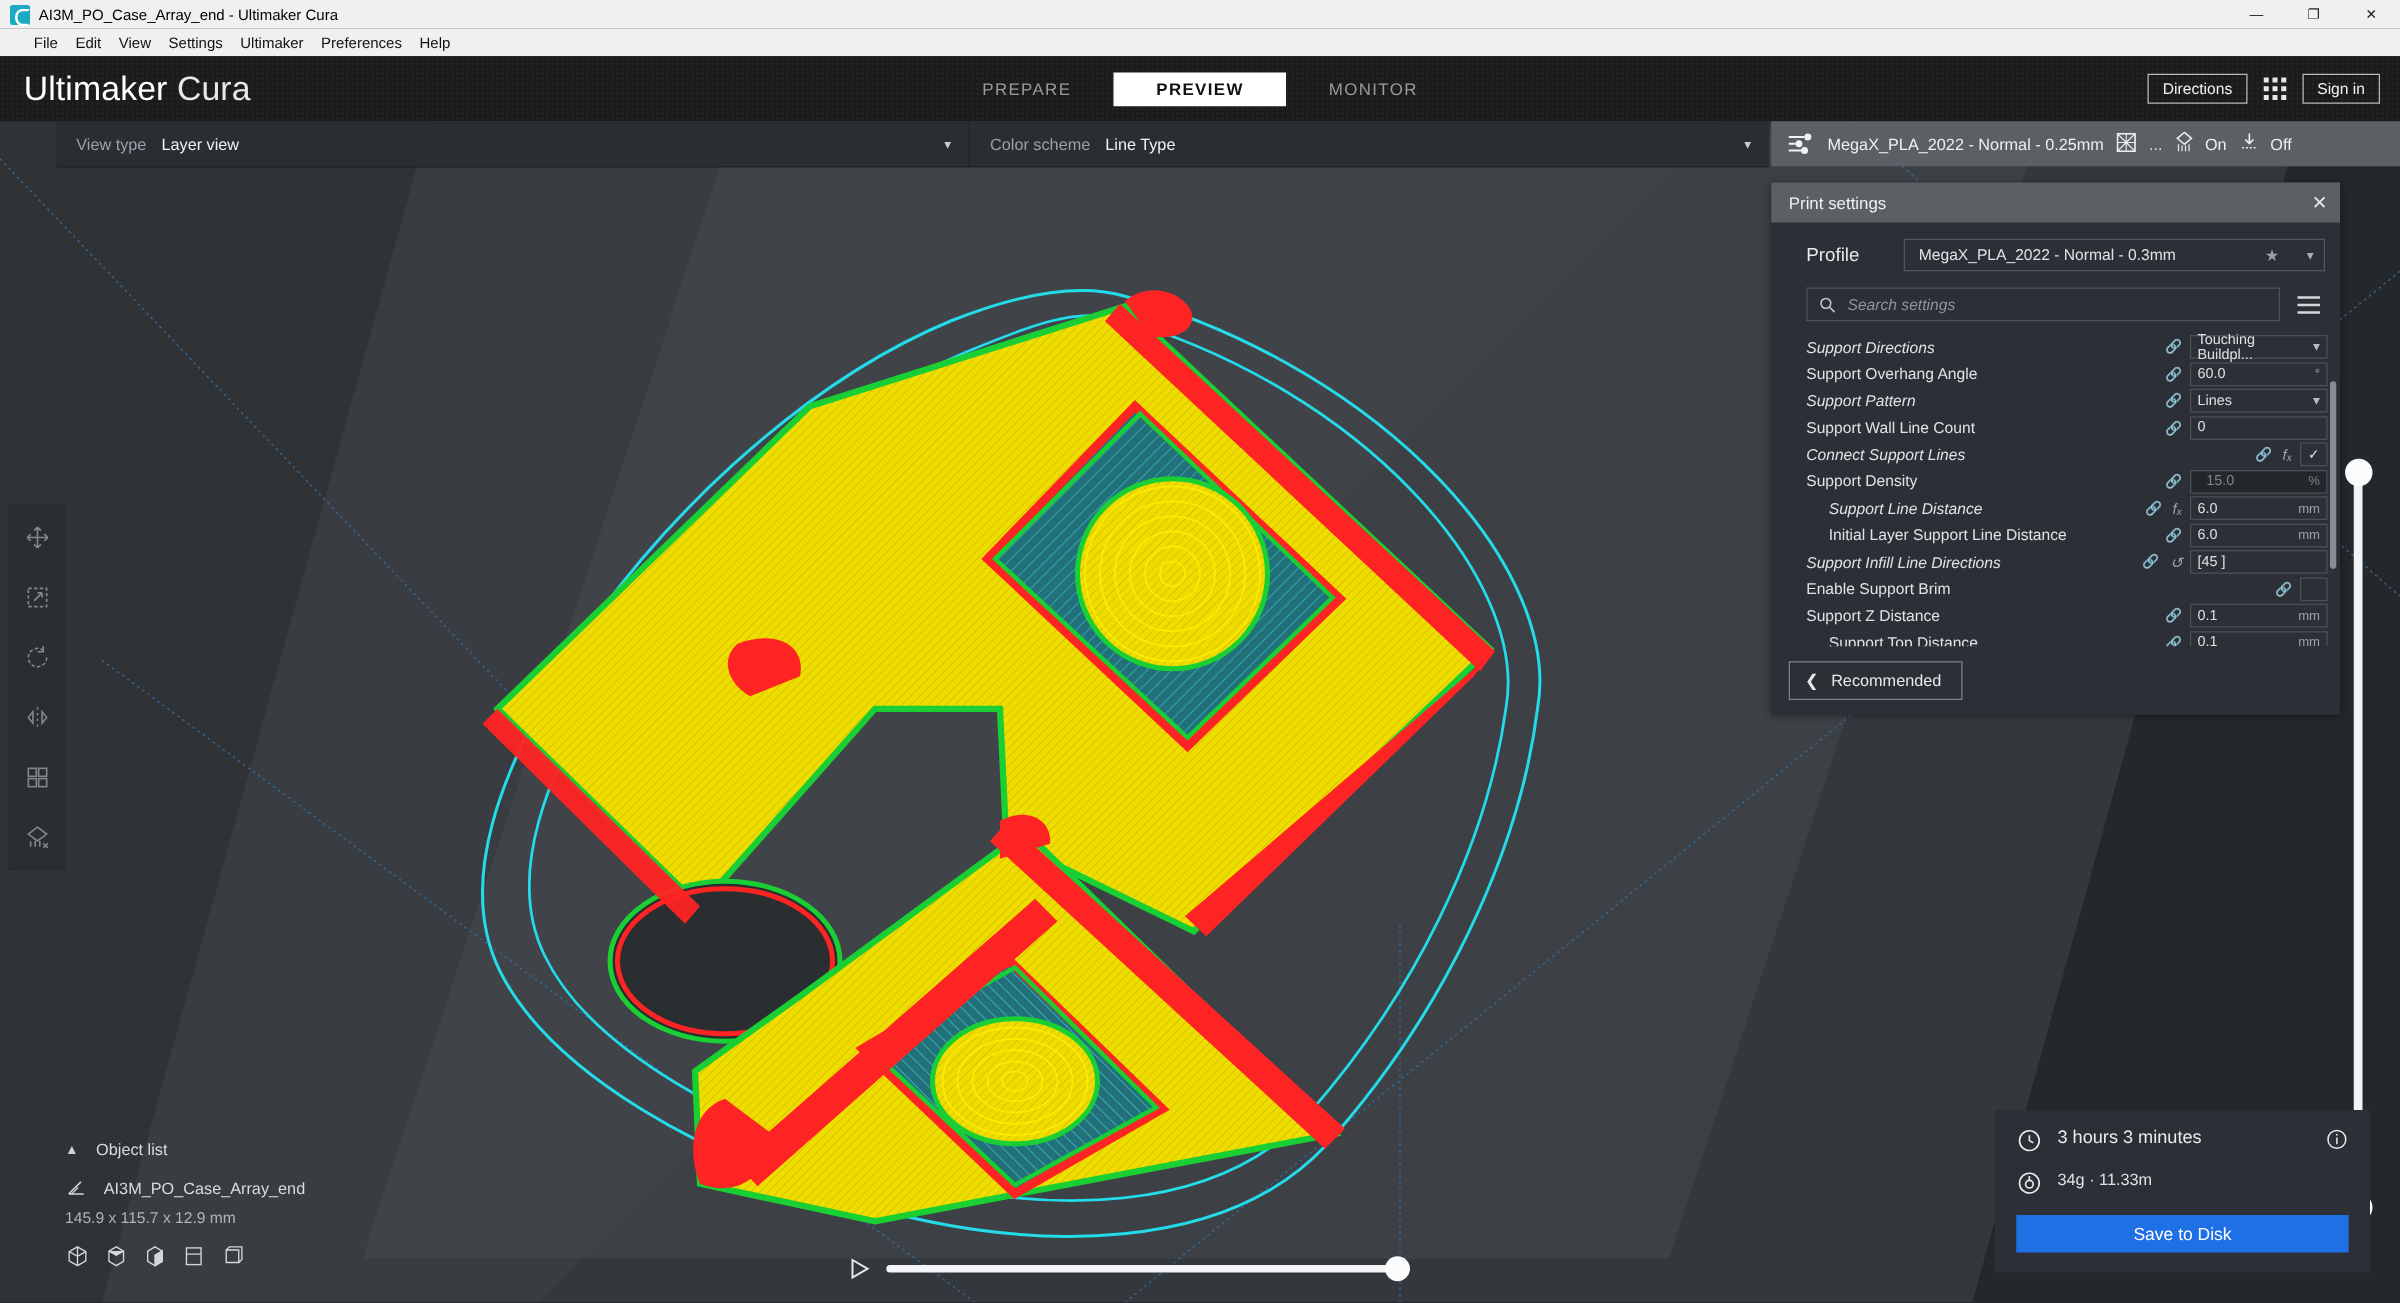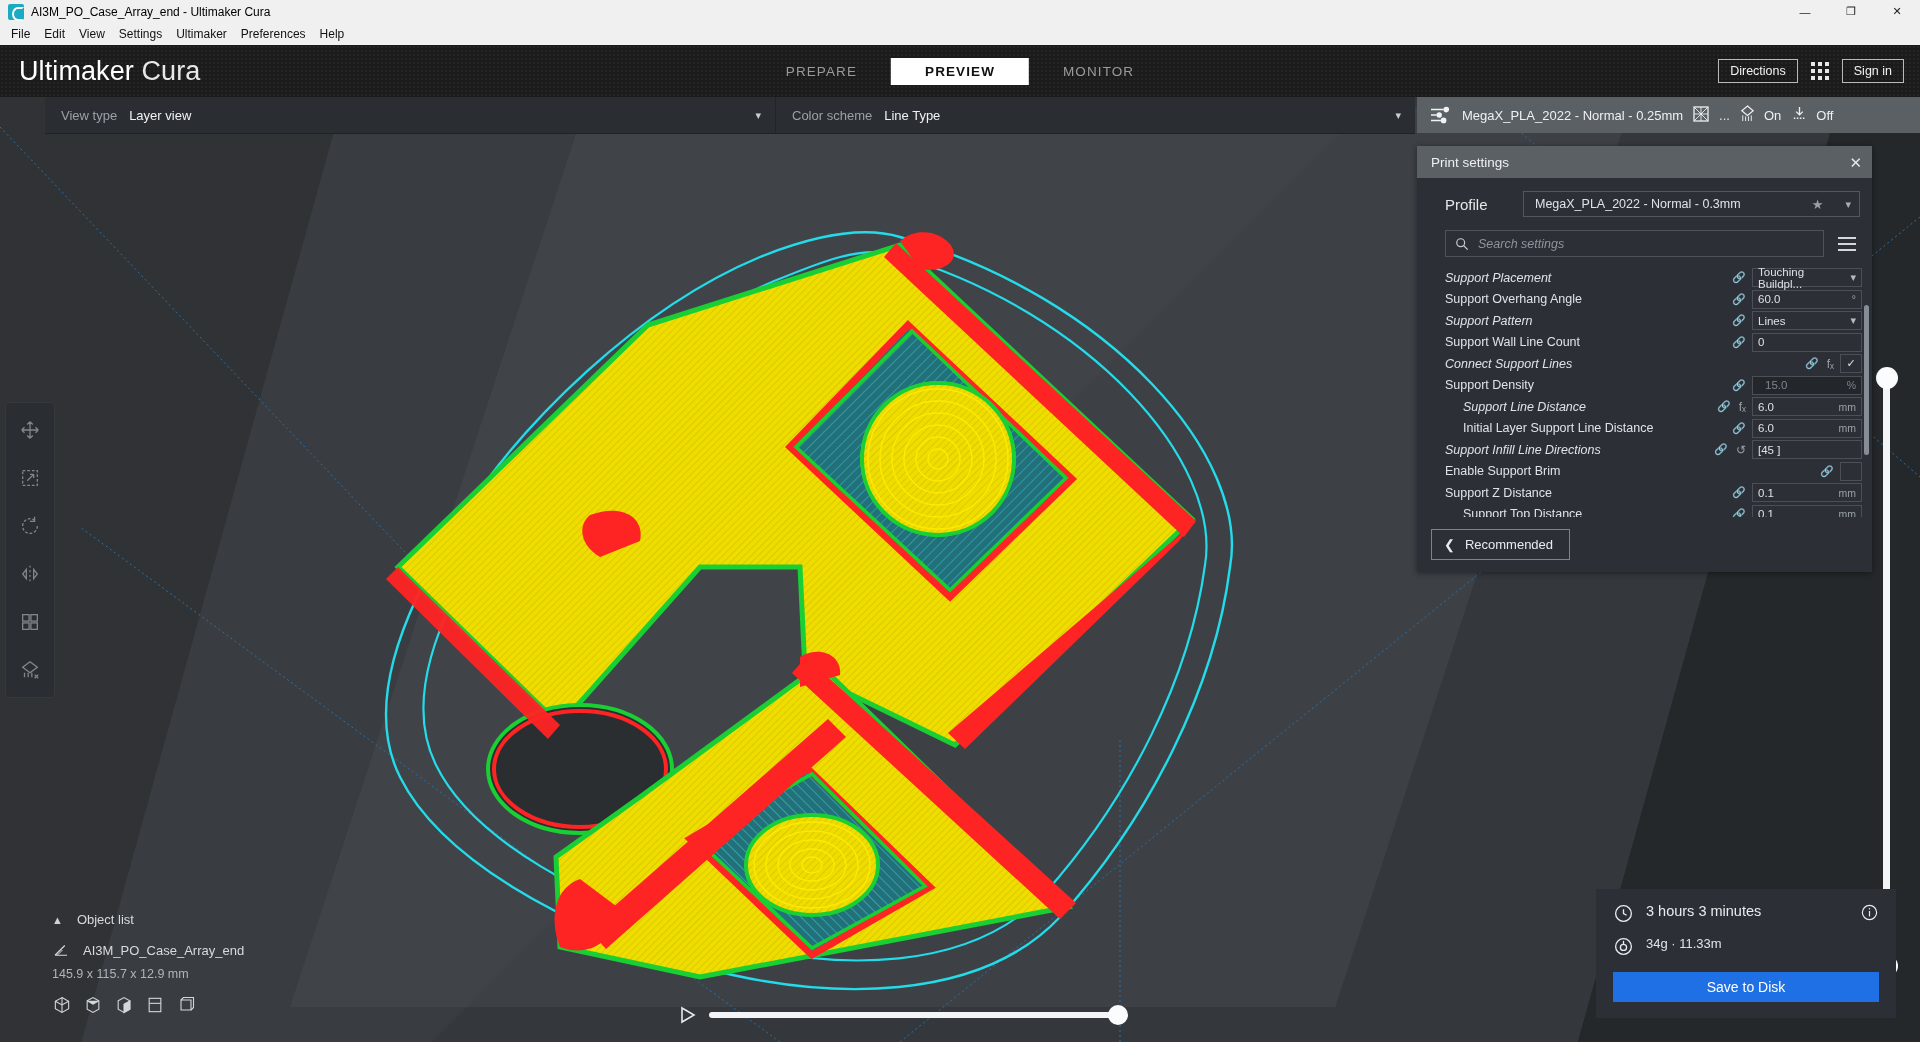--- a/index.html
+++ b/index.html
@@ -29,21 +29,21 @@
   .tb-title { font-size: 12px; color: #000; }
   .tb-buttons { margin-left: auto; display: flex; height: 23px; }
   .tb-btn {
     width: 46px; height: 23px; display: flex; align-items: center; justify-content: center;
     font-size: 11px; color: #222;
   }
 
   
   .menubar {
     position: absolute; top: 23px; left: 0; width: 1920px; height: 22px;
-    background: #f0f0f0; display: flex; align-items: center; padding-left: 4px;
+    background: #f0f0f0; display: flex; align-items: center; padding-left: 20px;
   }
   .menu-item {
     font-size: 12px; color: #111; padding: 2px 7px; cursor: default;
   }
 
   
   .appheader {
     position: absolute; top: 45px; left: 0; width: 1920px; height: 52px;
     background: #1b1b1b;
     background-image: radial-gradient(rgba(255,255,255,0.045) 1px, transparent 1px);
@@ -166,21 +166,21 @@
     padding-left: 28px; padding-right: 10px;
   }
   .srow { display: flex; align-items: center; height: 21.5px; }
   .s-name {
     font-size: 12.5px; color: #dfe3e7; flex: 1; white-space: nowrap;
   }
   .s-name.italic { font-style: italic; }
   .s-name.ind1 { padding-left: 18px; }
   .s-icons { display: flex; align-items: center; gap: 8px; width: 44px; justify-content: flex-end; margin-right: 6px; }
   .linkicon { color: #8f959c; font-size: 12px; }
-  .fxicon { color: #9aa0a7; font-size: 12px; }
+  .fxicon { color: #9aa0a7; font-size: 12px; font-style: italic; }
   .s-field {
     width: 110px; height: 19px; border: 1px solid #4b5057; background: #2c3036;
     display: flex; align-items: center; padding: 0 5px; position: relative;
   }
   .s-field .v { font-size: 11.5px; color: #dde1e5; }
   .s-field .u { margin-left: auto; font-size: 10.5px; color: #9aa0a7; }
   .s-field.check { width: 22px; justify-content: center; }
   .s-field.check .v { font-size: 11px; color: #dde1e5; }
   .s-field.empty { width: 22px; }
   .s-field.disabled { background: #23262a; padding-left: 12px; }
@@ -590,21 +590,21 @@
             <i></i>
             <i></i>
             <i></i>
           </div>
       </div>
 
       <div class="settings-list">
         <div class="sp-scroll"></div>
 
       <div class="srow">
-            <div class="s-name italic">Support Placement</div>
+            <div class="s-name italic">Support Directions</div>
             <div class="s-icons">
               <span class="linkicon" style="font-size: 11px;">🔗</span>
             </div>
             <div class="s-field">
               <span class="v">Touching Buildpl...</span>
               <span class="cv">▾</span>
             </div>
           </div>
           <div class="srow">
             <div class="s-name">Support Overhang Angle</div>

